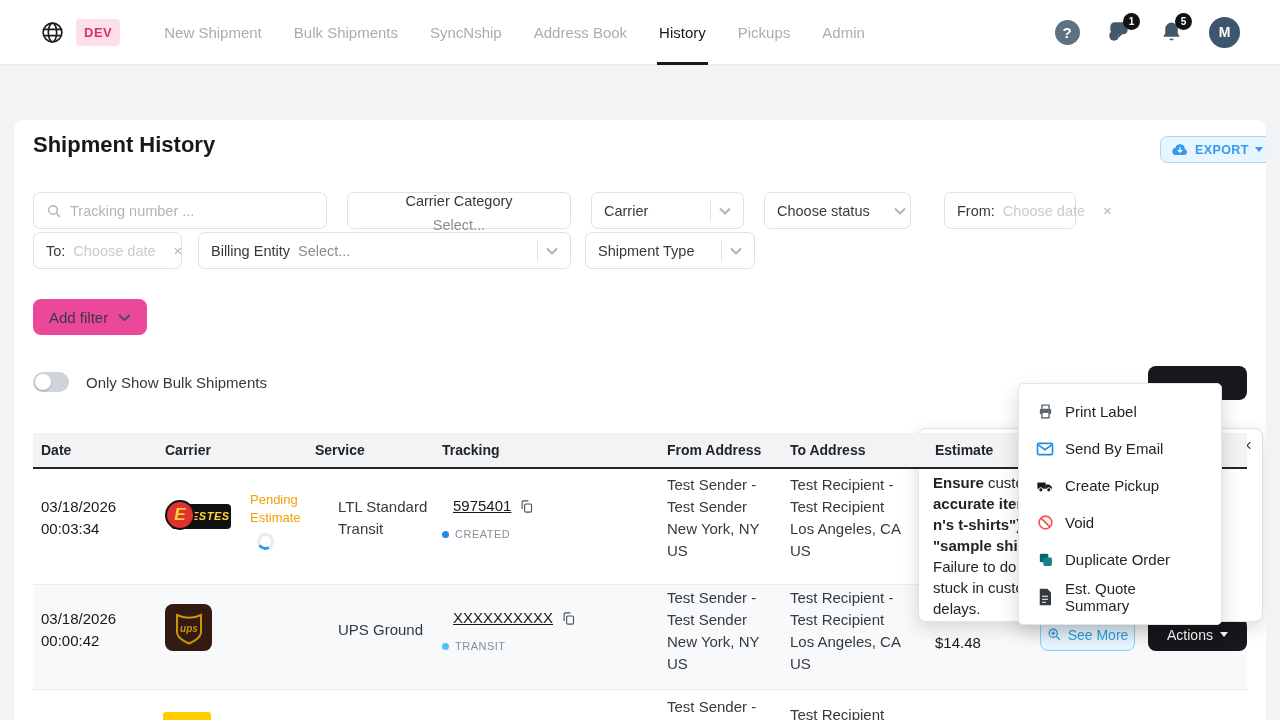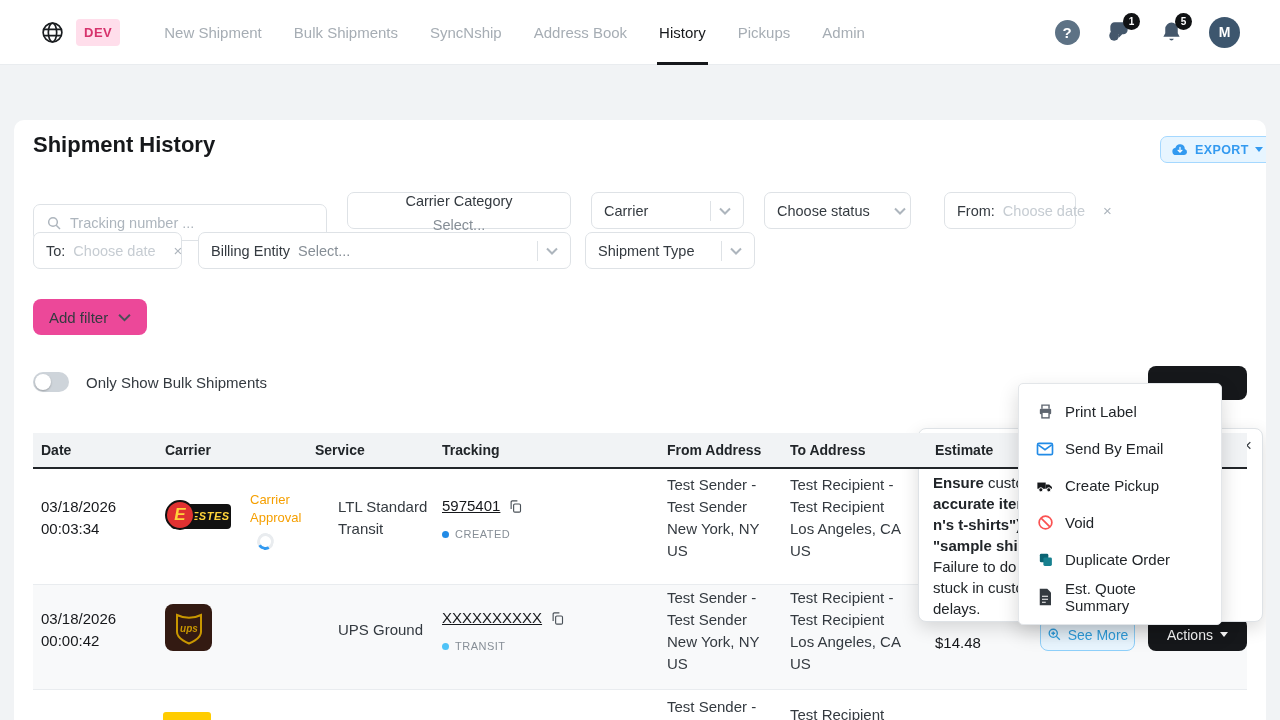--- a/index.html
+++ b/index.html
@@ -92,21 +92,21 @@
 
   .ups-logo { position:absolute; left:132px; top:19px; width:47px; height:47px; border-radius:8px; background:#331a12;
               display:flex; align-items:center; justify-content:center; }
   .dhl-logo { position:absolute; left:130px; top:22px; width:48px; height:10px; border-radius:3px 3px 0 0; background:#ffcc00; }
 
   .c-service { left:282px;margin-left:23px; }
   .r1 .c-service { top:27px; } .r2 .c-service { top:34px; }
 
   .c-tracking { left:409px; }
   .r1 .c-tracking { top:26px; } .r2 .c-tracking { top:22px; }
-  .track-link { display:flex; align-items:center; gap:8px; }
+  .track-link { display:flex; align-items:center; gap:8px;margin-left:11px; }
   .track-link a { color:#16181b; font-weight:500; text-decoration:underline; font-size:15px; }
   .status { display:flex; align-items:center; gap:6px; margin-top:6px; }
   .dot { width:7px; height:7px; border-radius:50%; }
   .dot-created { background:#228be6; } .dot-transit { background:#4fc3f7; }
   .status span { font-size:11px; color:#868e96; letter-spacing:.5px; }
 
   .c-estimate { left:902px; top:47px; color:#16181b; }
   .see-more { position:absolute; left:1007px; top:33px; width:95px; height:33px; background:#e9f6ff;
               border:1px solid #8ed0fa; border-radius:8px; color:#2f9fe0; font-size:14px;
               display:flex; align-items:center; justify-content:center; gap:6px; cursor:pointer; }
@@ -178,21 +178,21 @@
 
     <button class="export-btn">
       <svg width="18" height="16" viewBox="0 0 24 22">
         <path d="M6.5 18a5 5 0 0 1-.7-9.95A6.5 6.5 0 0 1 18.6 9.6 4.3 4.3 0 0 1 17.8 18z" fill="#339af0"></path>
         <path d="M12 7.5v6.5m0 0l-2.6-2.6M12 14l2.6-2.6" stroke="#fff" stroke-width="1.7" fill="none" stroke-linecap="round"></path>
       </svg>
       <span>EXPORT</span>
       <span class="caret-down"></span>
     </button>
 
-    <div class="f-box" style="left:19px; top:84px; width:294px;">
+    <div class="f-box" style="left:19px; top:72px; width:294px;">
       <svg width="16" height="16" viewBox="0 0 24 24" fill="none" stroke="#adb5bd" stroke-width="2.2">
         <circle cx="10.5" cy="10.5" r="6.5"></circle>
           <path d="M15.3 15.3 21 21"></path>
       </svg>
       <input class="f-input" placeholder="Tracking number ..." style="">
     </div>
 
     <div class="f-box" style="left:333px; top:72px; width:224px;flex-direction:column;">
       <span class="f-label">Carrier Category</span>
       <span class="f-value">Select...</span>
@@ -292,21 +292,21 @@
 
     <div class="trow row1 r1">
       <div class="cell c-date">
         <div>03/18/2026</div>
           <div>00:03:34</div>
       </div>
       <div class="estes">
         <div class="pill">ESTES</div>
         <div class="ring">E</div>
       </div>
-      <div class="pending">Carrier Approval</div>
+      <div class="pending">Pending Estimate</div>
       <div class="spinner"></div>
       <div class="cell c-service">
         <div>LTL Standard</div>
           <div>Transit</div>
       </div>
       <div class="cell c-tracking">
         <div class="track-link">
           <a href="#">5975401</a>
           <svg width="15" height="15" viewBox="0 0 24 24" fill="none" stroke="#495057" stroke-width="1.8">
             <rect x="9" y="8" width="11" height="13" rx="2"></rect>

